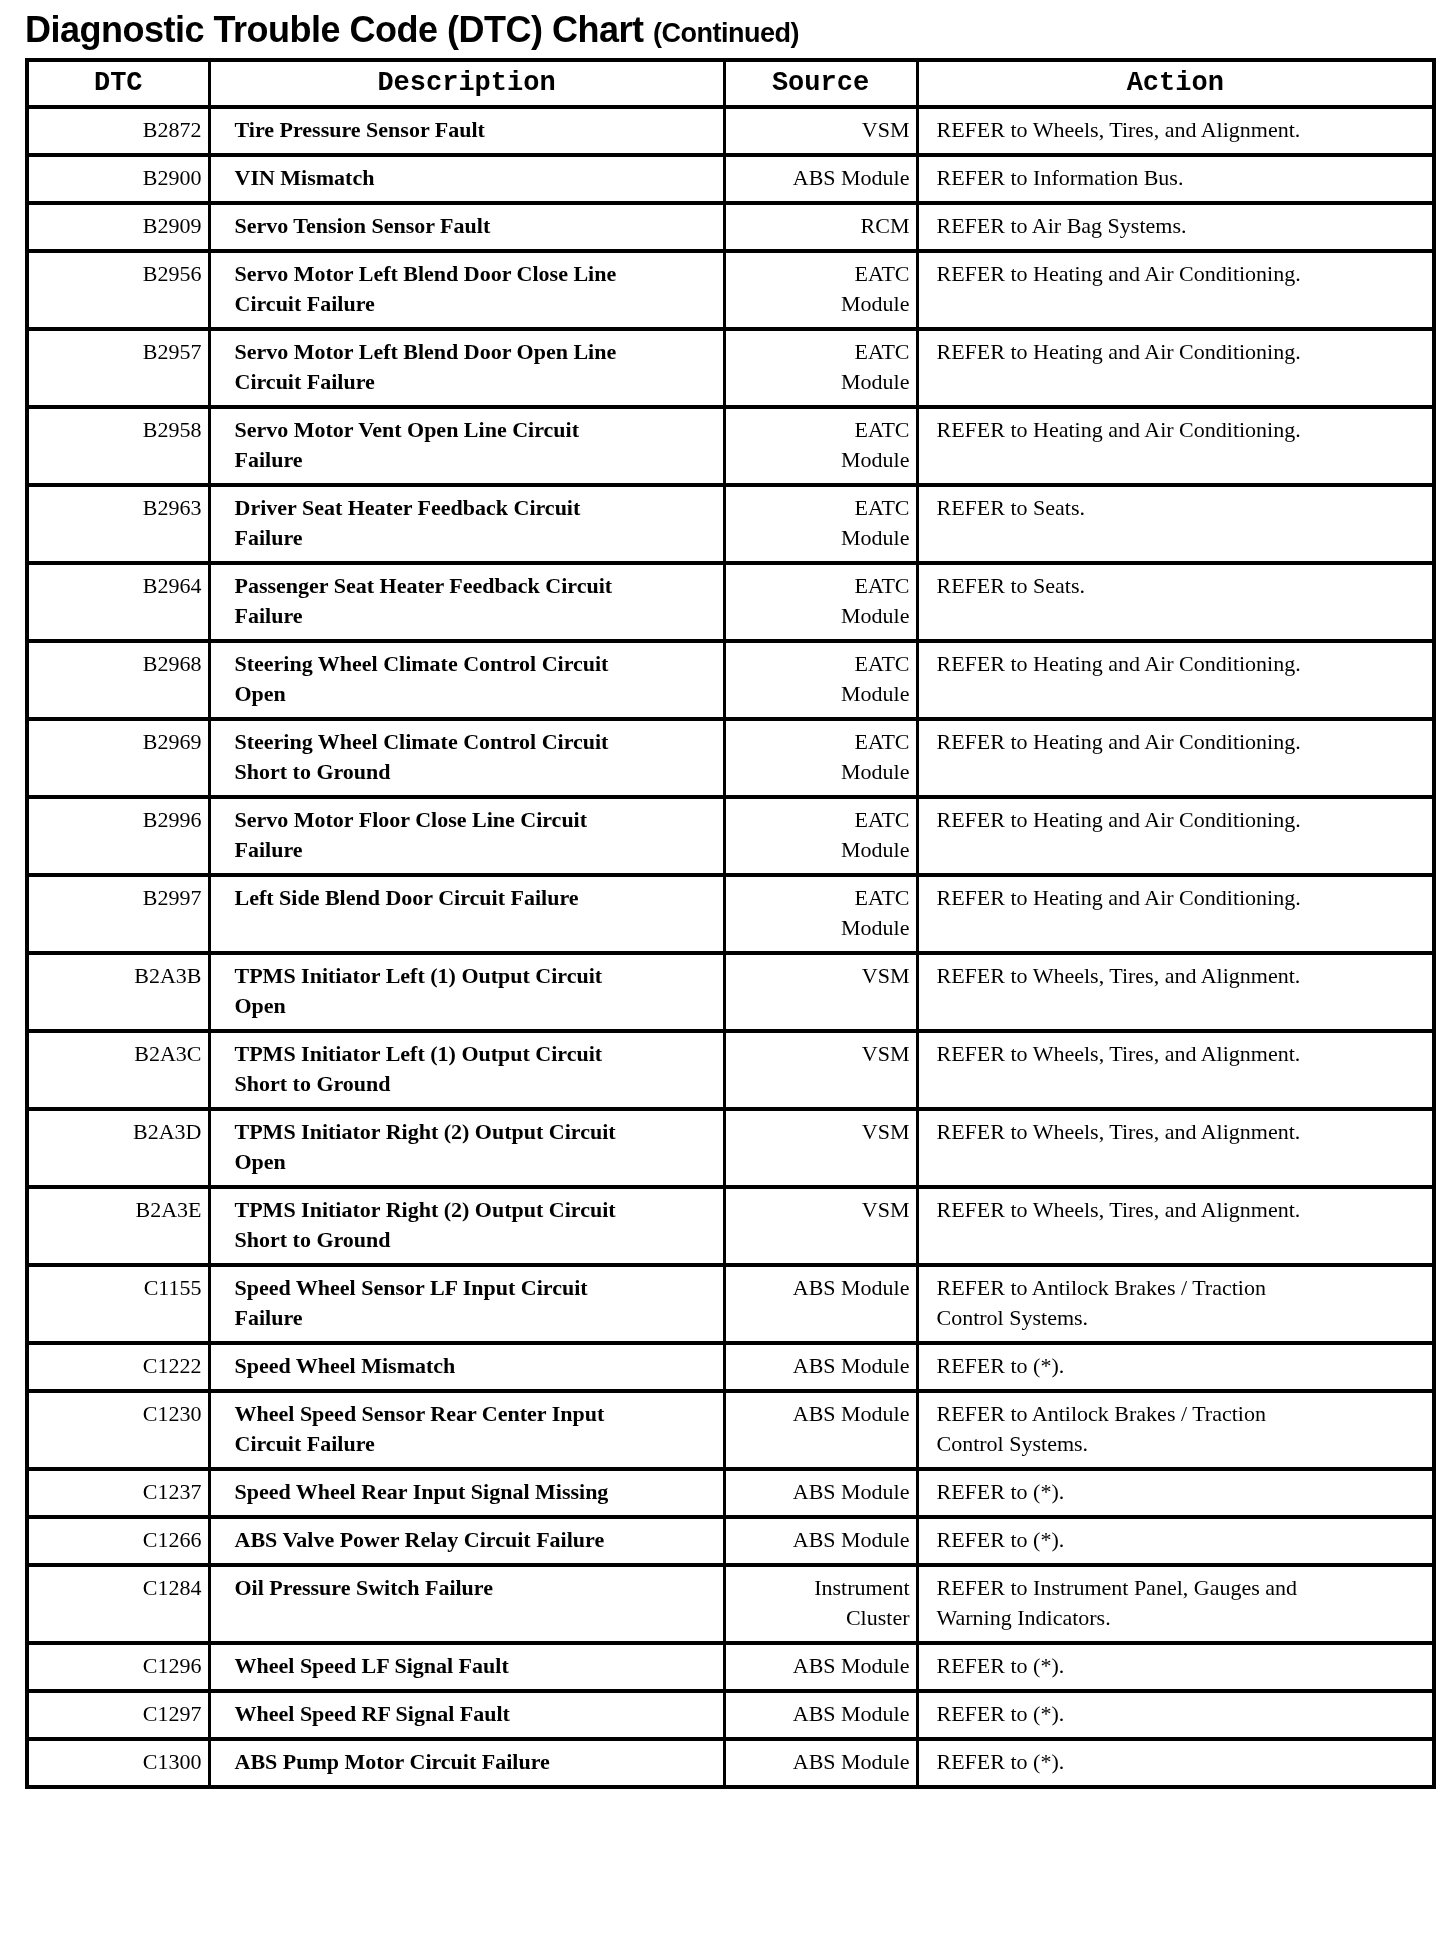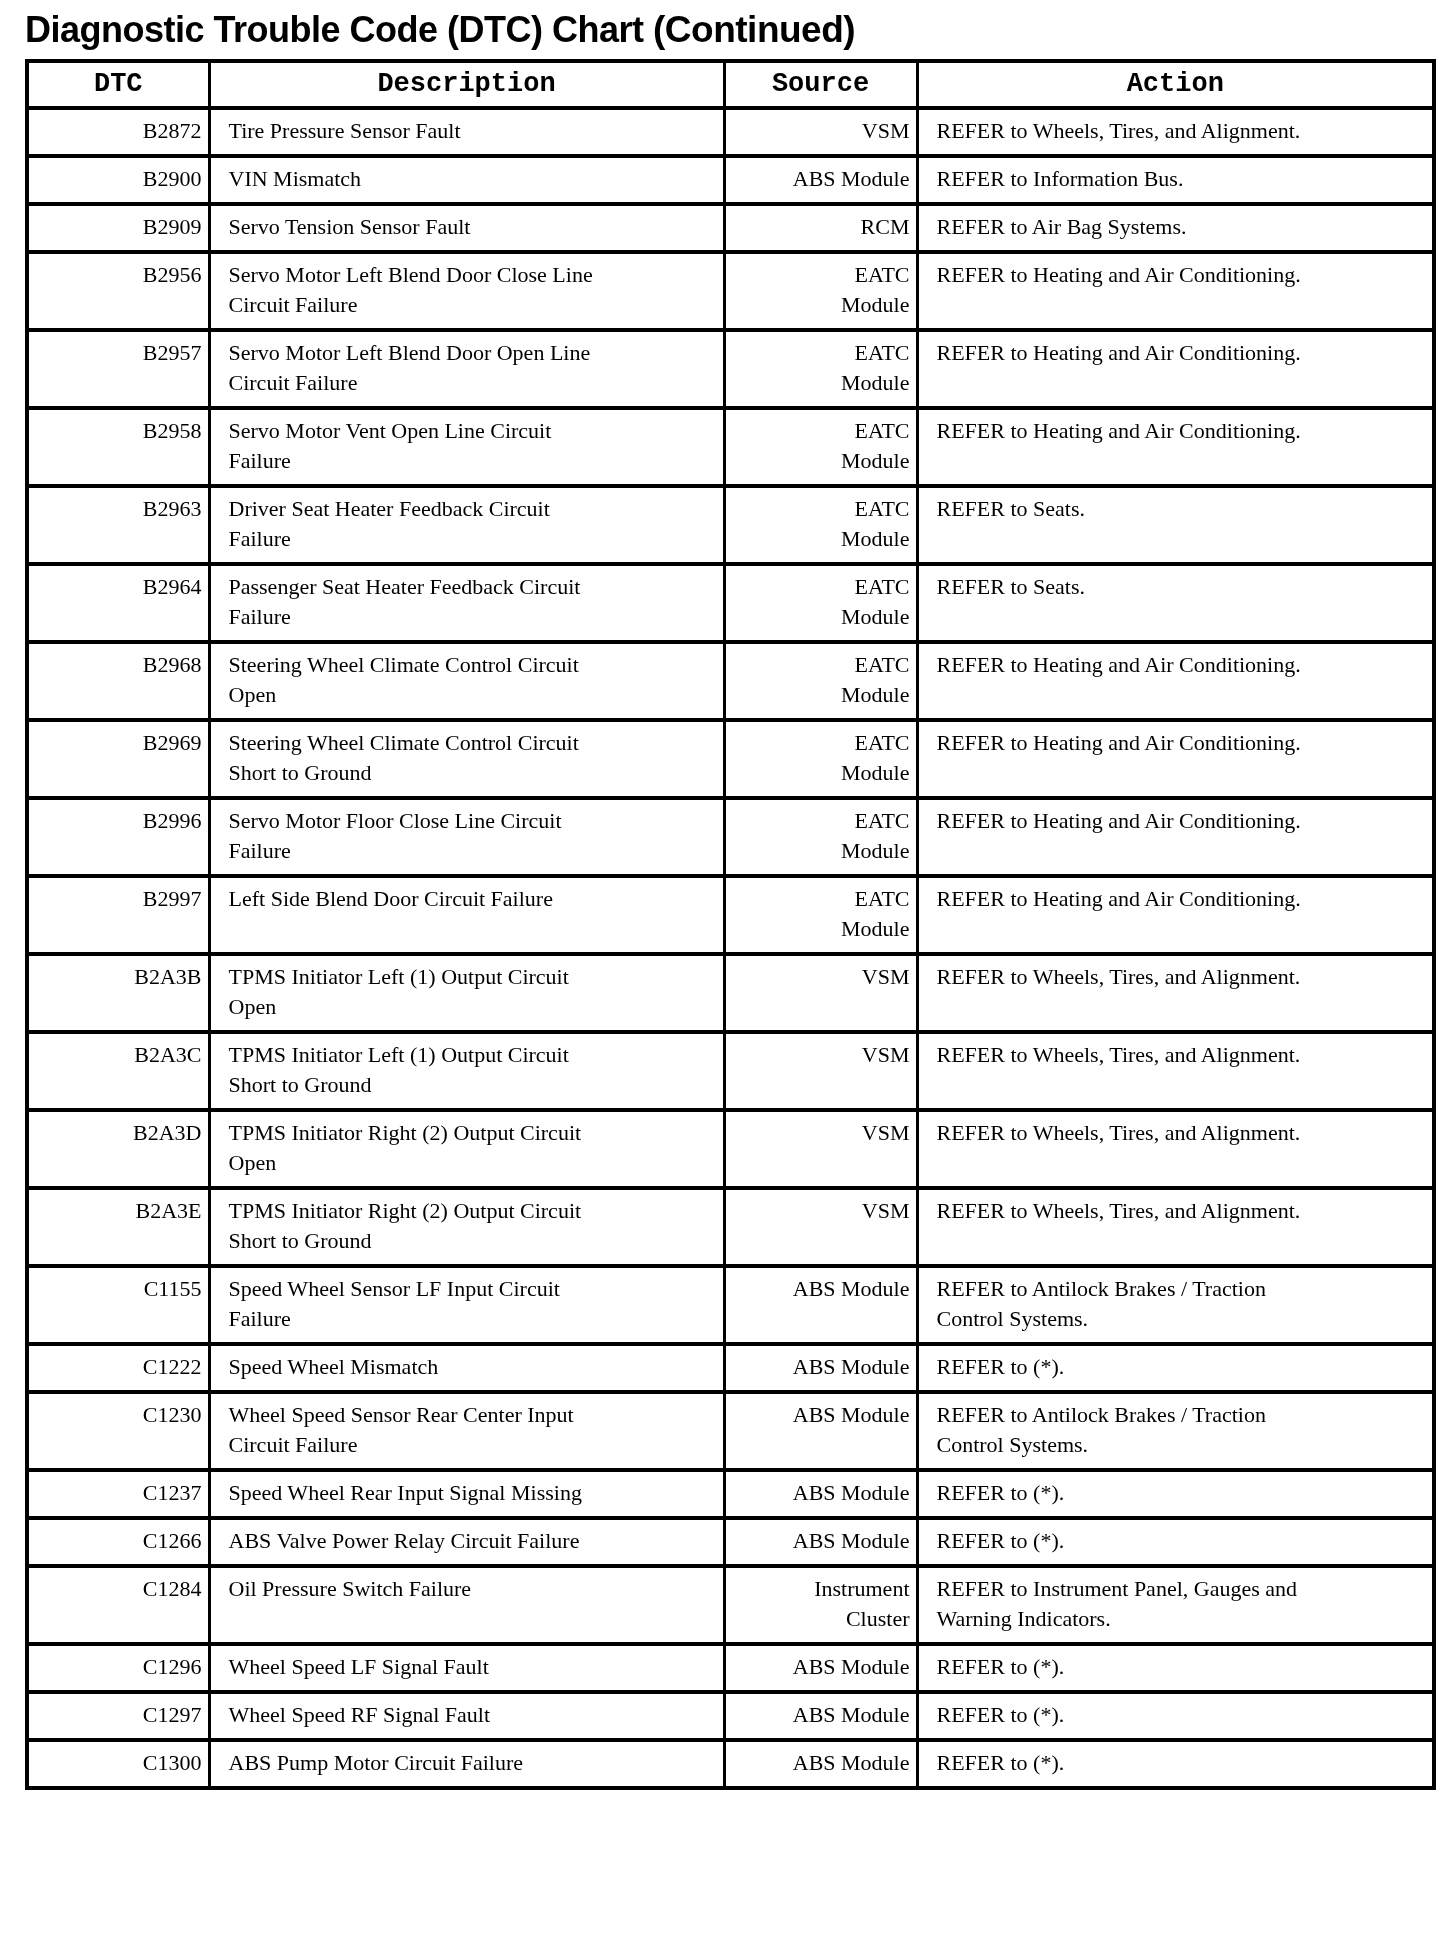--- a/index.html
+++ b/index.html
@@ -22,21 +22,21 @@
     color: #000;
     margin: 0 0 8px 0;
     line-height: 1.1;
     white-space: nowrap;
   }
   .title-main {
     font-size: 36px;
     letter-spacing: -0.5px;
   }
   .title-continued {
-    font-size: 37px;
+    font-size: 27px;
     letter-spacing: -0.5px;
   }
   table.dtc-table {
     border-collapse: collapse;
     width: 1407px;
     table-layout: fixed;
     border: 4px solid #000;
   }
   .dtc-table th, .dtc-table td {
     border-left: 3px solid #000;
@@ -60,21 +60,21 @@
     vertical-align: top;
     padding: 6px 6px 8px 6px;
     white-space: pre-line;
     background: #ffffff;
   }
   col.c-dtc    { width: 182px; }
   col.c-desc   { width: 515px; }
   col.c-source { width: 193px; }
   col.c-action { width: 517px; }
   td.td-dtc    { text-align: right; }
-  td.td-desc   { text-align: left; padding-left: 18px; padding-right: 10px; }
+  td.td-desc   { text-align: left; padding-left: 24px; padding-right: 10px; font-weight: bold; }
   td.td-source { text-align: right; }
   td.td-action { text-align: left; padding-left: 18px; padding-right: 8px; }
 </style>
 </head>
 <body>
 
 <div class="page">
 
   <h1 class="title-row"><span class="title-main">Diagnostic Trouble Code (DTC) Chart</span><span class="title-main">&nbsp;</span><span class="title-continued">(Continued)</span></h1>
 

